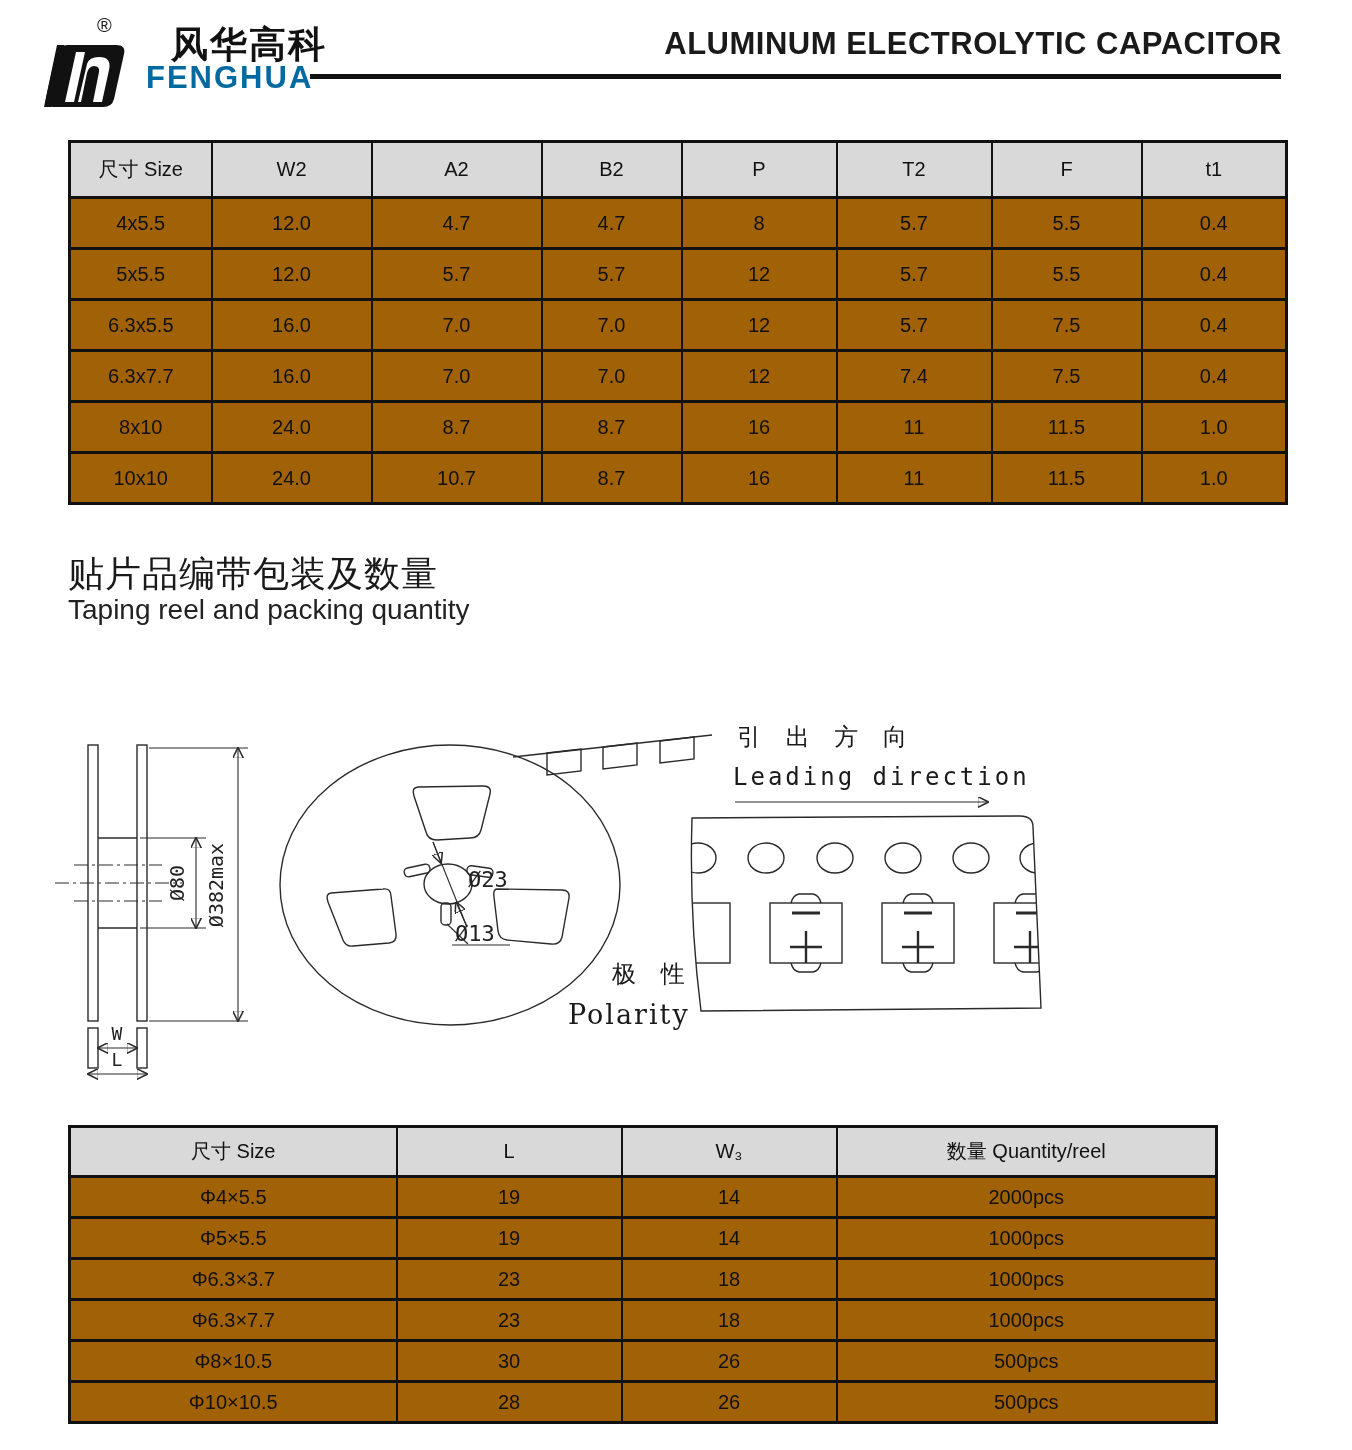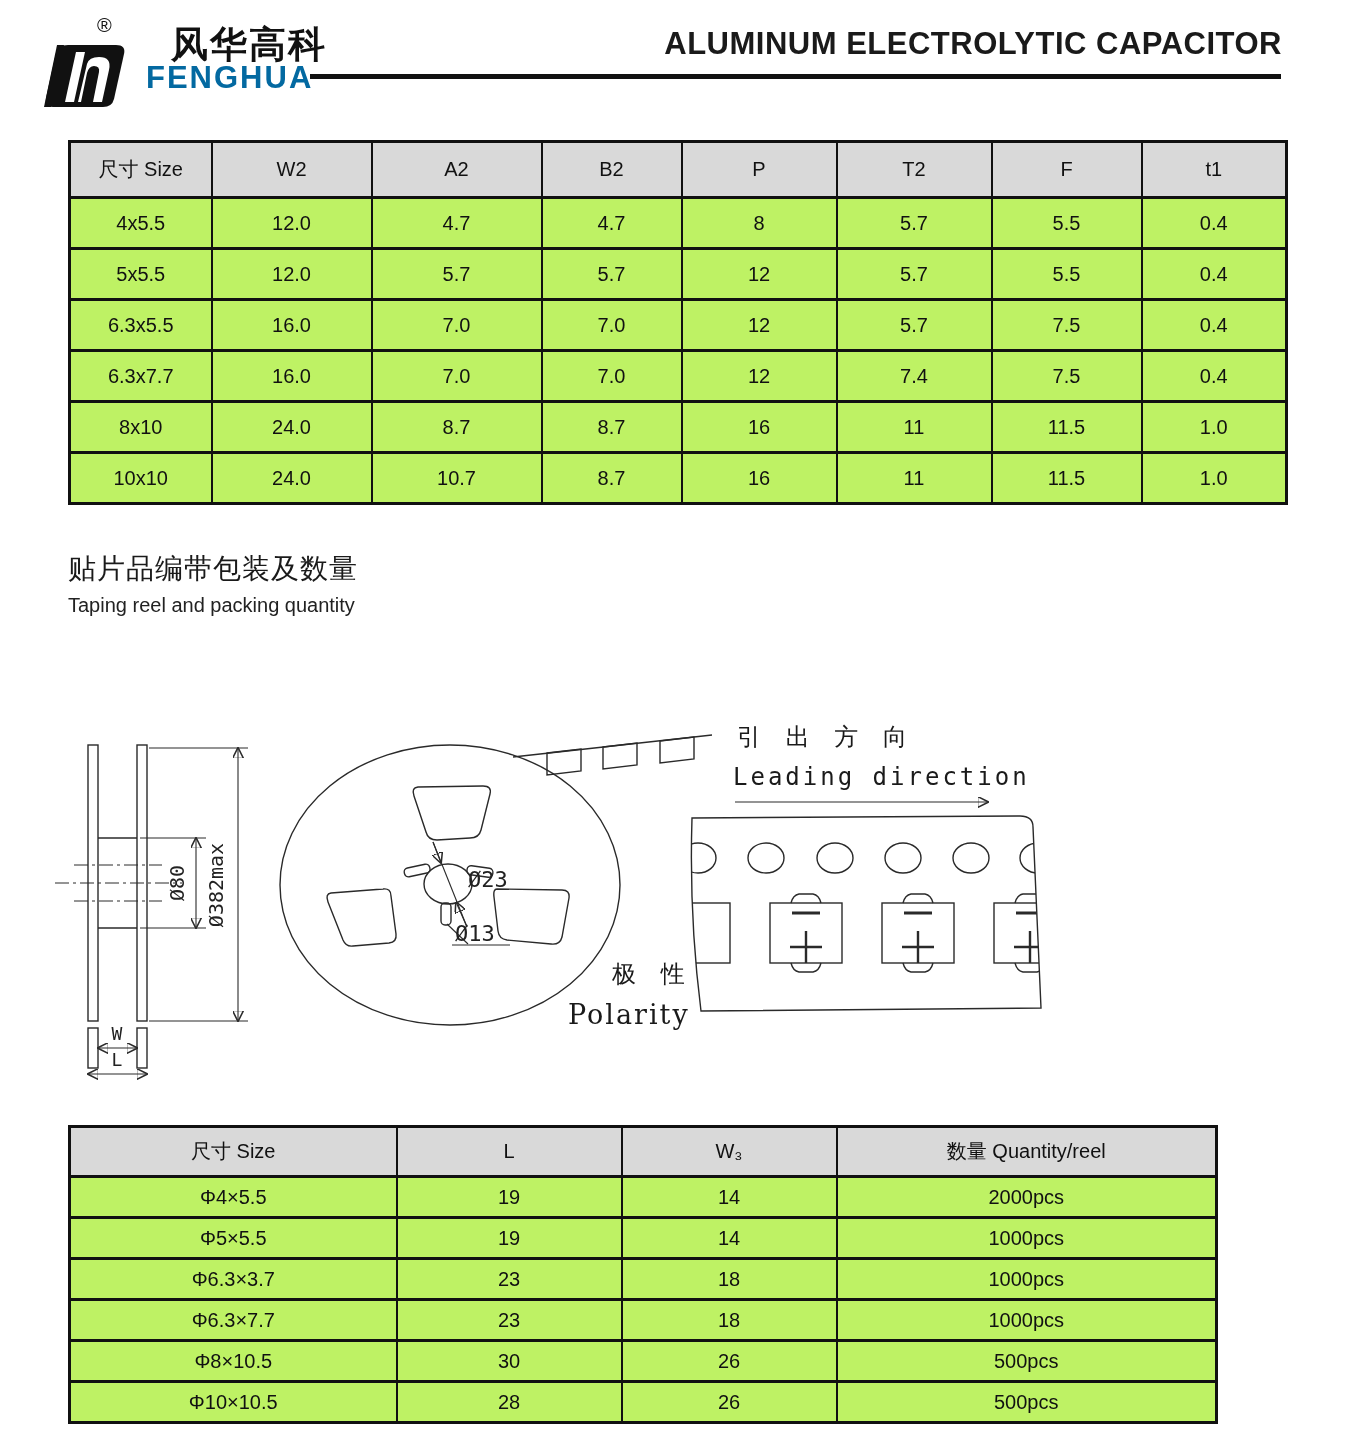--- a/index.html
+++ b/index.html
@@ -8,34 +8,34 @@
 
   
   .logo-svg { position:absolute; left:16px; top:12px; }
   .brand-cn { position:absolute; left:143px; top:20px; font-size:37px; font-weight:700; color:#111; letter-spacing:2px;margin-left:28px; }
   .brand-en { position:absolute; left:146px; top:60px; font-size:31px; font-weight:600; color:#0369a1; letter-spacing:2px; }
   .reg-mark { position:absolute; left:97px; top:14px; font-size:20px; color:#111; }
   .doc-title { position:absolute; right:70px; top:26px; font-size:31px; font-weight:700; color:#1a1a1a; letter-spacing:0.5px;text-align:right; }
   .title-rule { position:absolute; left:310px; top:74px; width:971px; height:5px; background:#111; }
 
   
-  table { border-collapse:collapse; table-layout:fixed; background:#bef264; }
+  table { border-collapse:collapse; table-layout:fixed; background:#a16207; }
   th, td { border:2px solid #111; border-top-width:3px; border-bottom-width:3px;
            text-align:center; vertical-align:middle; font-size:20px; color:#111; }
   th { background:#d9d9d9; font-weight:400; }
   .t1 { position:absolute; left:68px; top:140px; width:1217px; border:3px solid #111; }
   .t1 th { height:56px; }
   .t1 td { height:51px; }
   .t2 { position:absolute; left:68px; top:1125px; width:1147px; border:3px solid #111; }
   .t2 th { height:50px; }
   .t2 td { height:41px;margin-top:32px; }
 
   
-  .sec-cn { position:absolute; left:68px; top:550px; font-size:28px; font-weight:500; color:#1a1a1a; letter-spacing:1px; }
-  .sec-en { position:absolute; left:68px; top:594px; font-size:20px; font-weight:400; color:#222;text-align:center; }
+  .sec-cn { position:absolute; left:68px; top:550px; font-size:36px; font-weight:500; color:#1a1a1a; letter-spacing:1px; }
+  .sec-en { position:absolute; left:68px; top:594px; font-size:28px; font-weight:400; color:#222;text-align:center; }
 
   
   .diagram { position:absolute; left:0; top:690px; }
   .diagram path, .diagram line, .diagram rect, .diagram ellipse, .diagram polyline, .diagram polygon
     { fill:none; stroke:#2a2a2a; stroke-width:1.4; }
   .dimline { stroke-width:1.1 !important; }
   .dashdot { stroke-dasharray:14 4 3 4; stroke-width:1 !important; }
   text { stroke:none !important; }
   .cad-label { font-family:"DejaVu Sans Mono","Liberation Mono",monospace; font-size:20px; fill:#222; }
   .cad-label-sm { font-family:"DejaVu Sans Mono","Liberation Mono",monospace; font-size:18px; fill:#222; }

